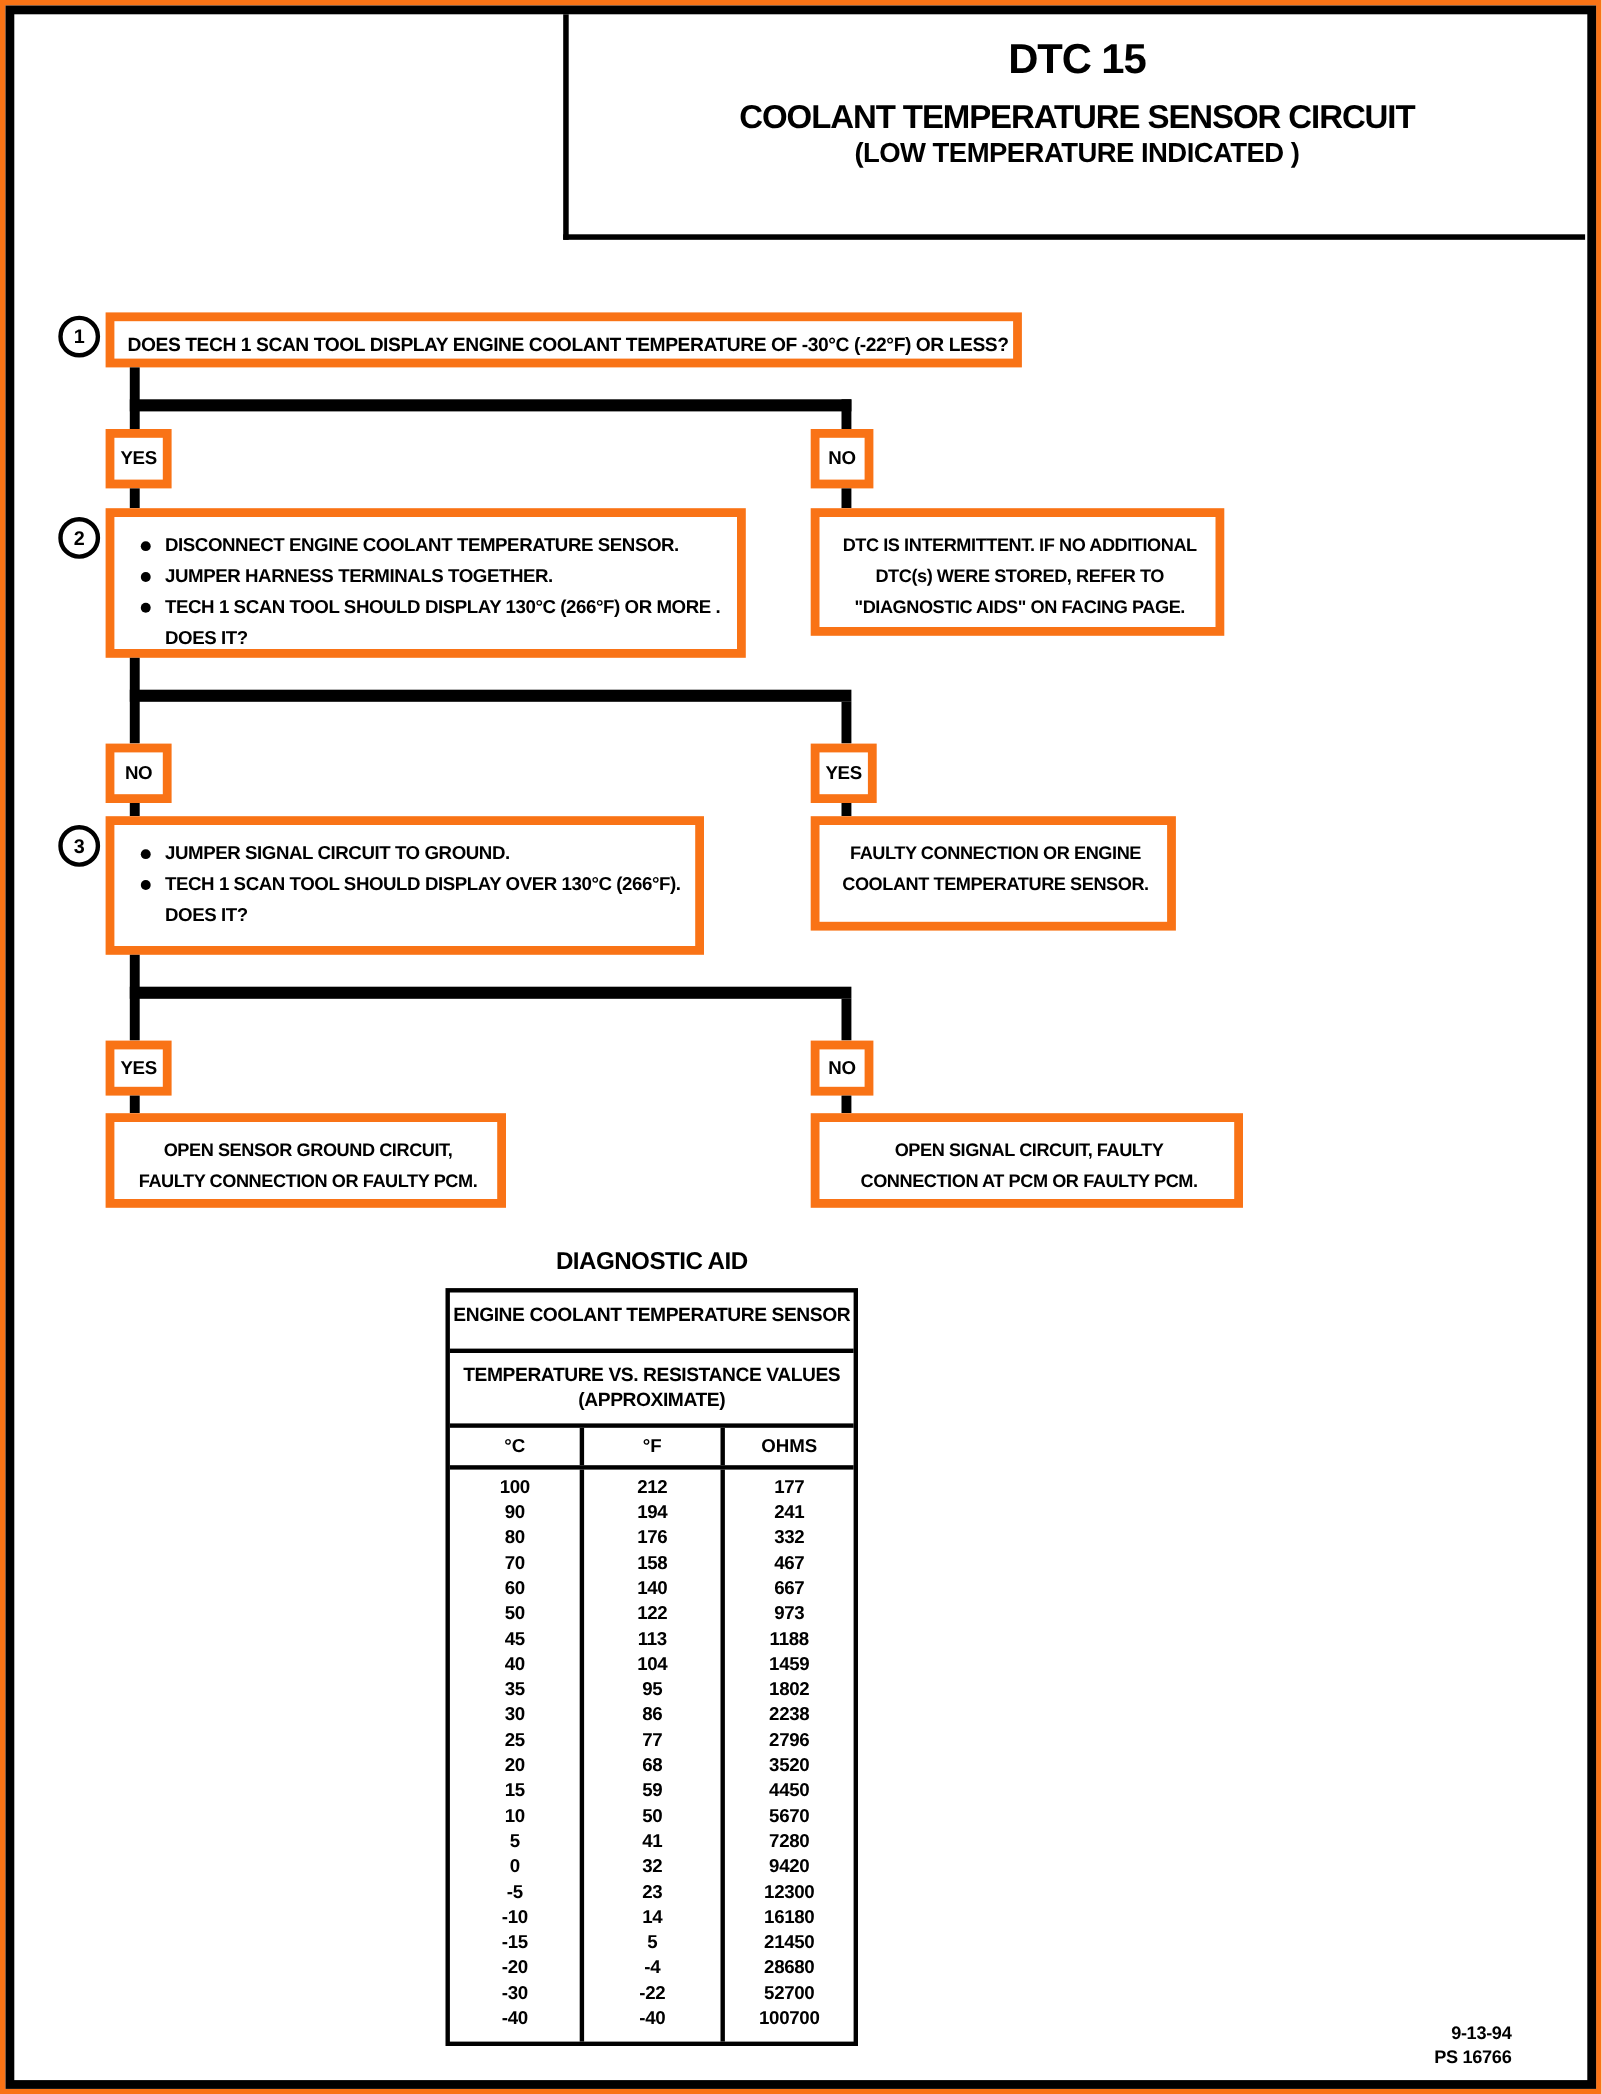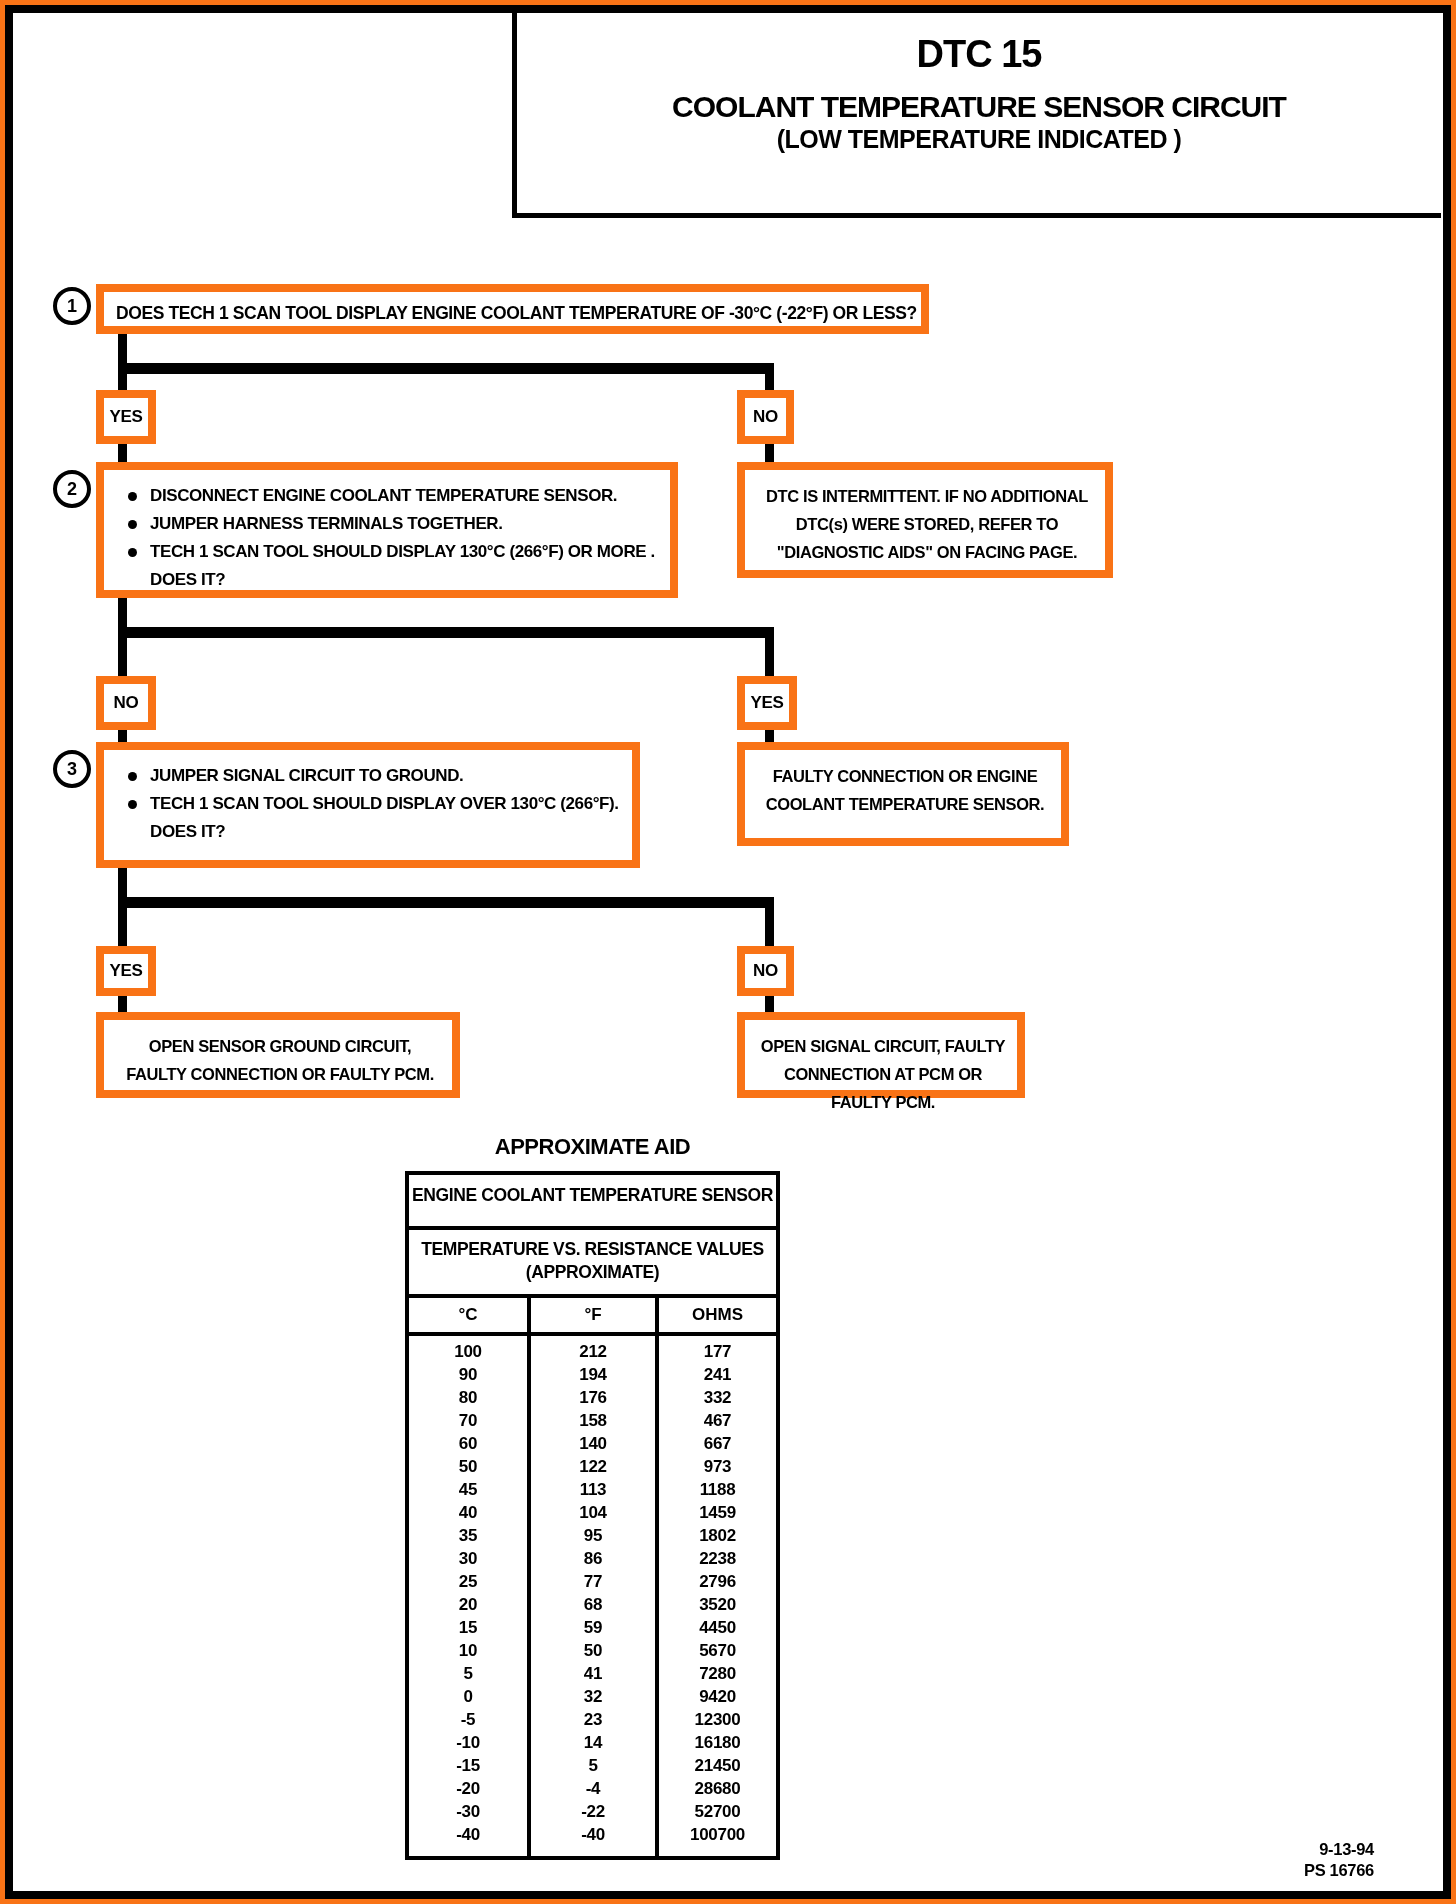--- a/index.html
+++ b/index.html
@@ -156,24 +156,24 @@
       <span>YES</span>
     </div>
     <div class="fbox lbl" style="left:724px;top:933px;width:57px;height:50px;">
       <span>NO</span>
     </div>
     <div class="vline" style="left:105px;top:983px;width:9px;height:16px;"></div>
     <div class="vline" style="left:752px;top:983px;width:9px;height:16px;"></div>
 
     <div class="fbox mlbox" style="left:83px;top:999px;width:364px;height:86px;">OPEN SENSOR GROUND CIRCUIT,
 FAULTY CONNECTION OR FAULTY PCM.</div>
-    <div class="fbox mlbox" style="left:724px;top:999px;width:288px;height:86px;">OPEN SIGNAL CIRCUIT, FAULTY
+    <div class="fbox mlbox" style="left:724px;top:999px;width:393px;height:86px;">OPEN SIGNAL CIRCUIT, FAULTY
 CONNECTION AT PCM OR FAULTY PCM.</div>
 
-    <div class="aid-heading">APPROXIMATE AID</div>
+    <div class="aid-heading">DIAGNOSTIC AID</div>
 
     <div class="aid-table">
       <div class="tbl-title">ENGINE COOLANT TEMPERATURE SENSOR</div>
       <div class="tbl-sub">TEMPERATURE VS. RESISTANCE VALUES
 (APPROXIMATE)</div>
       <div class="tbl-colhead">
         <div class="cell c1">°C</div>
         <div class="cell c2">°F</div>
         <div class="cell c3">OHMS</div>
       </div>

